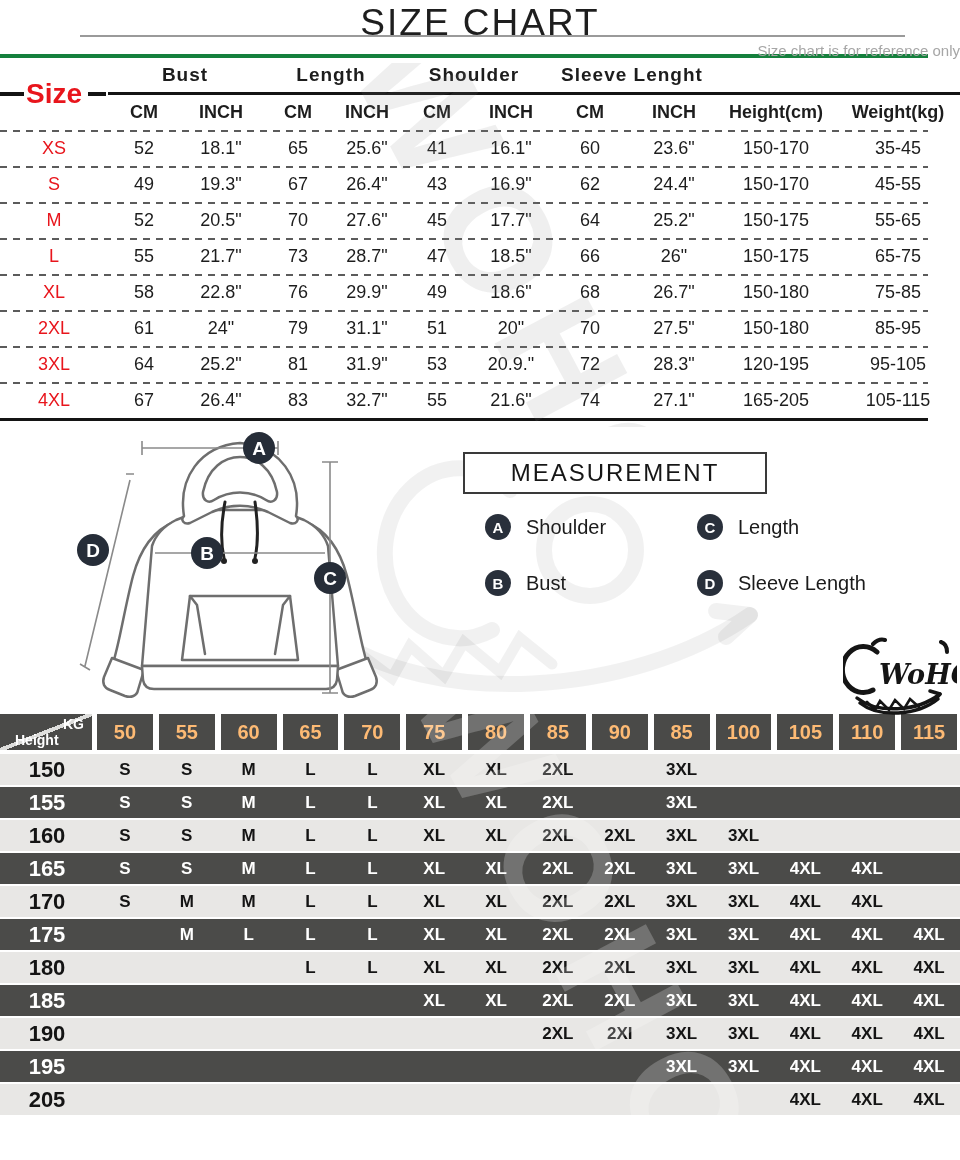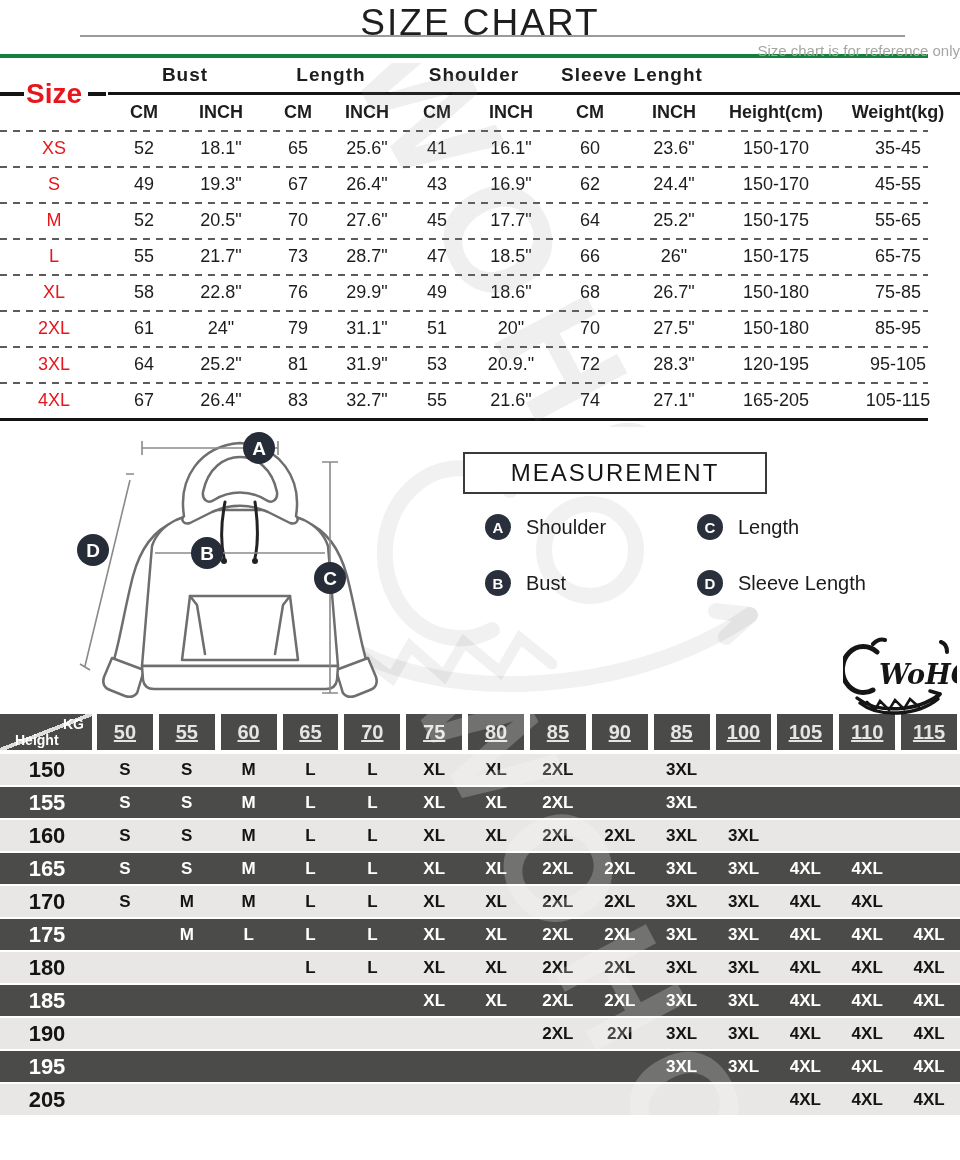--- a/index.html
+++ b/index.html
@@ -38,22 +38,22 @@
           grid-template-columns:212px auto;grid-template-rows:38px 38px;grid-auto-flow:column;
           row-gap:18px;z-index:2;}
   .legend-item{display:flex;align-items:center;gap:15px;}
   .kbadge{width:26px;height:26px;border-radius:50%;background:#29303b;color:#fff;display:flex;
           align-items:center;justify-content:center;font-weight:bold;font-size:15px;flex:0 0 26px;}
   .klabel{font-size:20px;color:#1b1b1b;}
   .brand-logo{position:absolute;top:636px;left:843px;width:114px;height:84px;z-index:2;}
   
   .matrix{position:absolute;top:712px;left:0;width:960px;background:#fff;}
   .m-head{display:grid;grid-template-columns:var(--mcols);height:40px;}
-  .m-w{margin:2px 3px;background:#4a4a48;color:#e5e5e5;display:flex;align-items:center;justify-content:center;
-       font-weight:bold;font-size:20px;text-decoration:underline;}
+  .m-w{margin:2px 3px;background:#4a4a48;color:#fdba74;display:flex;align-items:center;justify-content:center;
+       font-weight:bold;font-size:20px;}
   .m-corner{position:relative;margin:2px 2px 2px 0;background-color:#4a4a48;
      background-image:linear-gradient(to bottom right,transparent calc(50% - 2px),#dededc calc(50% - 2px) calc(50% + 2px),transparent calc(50% + 2px));}
   .m-corner .kg{position:absolute;top:2px;right:8px;color:#fff;font-weight:bold;font-size:14px;}
   .m-corner .hh{position:absolute;bottom:2px;left:15px;color:#fff;font-weight:bold;font-size:14px;}
   .m-row{display:grid;grid-template-columns:var(--mcols);height:31px;margin-top:2px;align-items:center;
          text-align:center;font-weight:bold;font-size:17px;background:#e8e7e5;color:#141414;}
   .m-row.dark{background:#4b4b49;color:#fff;}
   .m-row .mh{font-size:22px;}
   
   .footer-box{position:absolute;top:1118px;left:170px;width:786px;height:36px;border-left:4px solid #232323;

